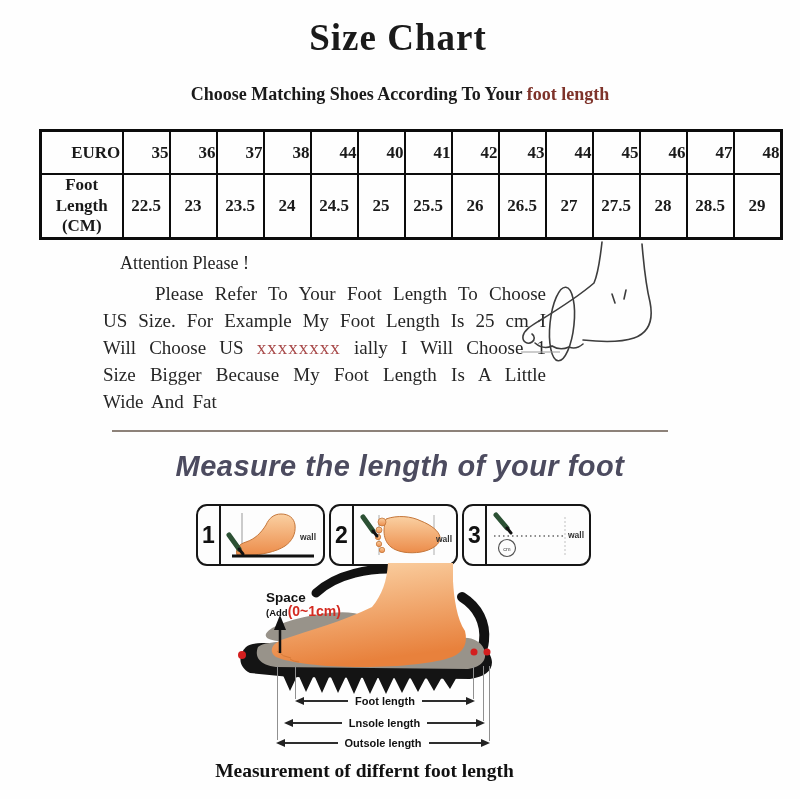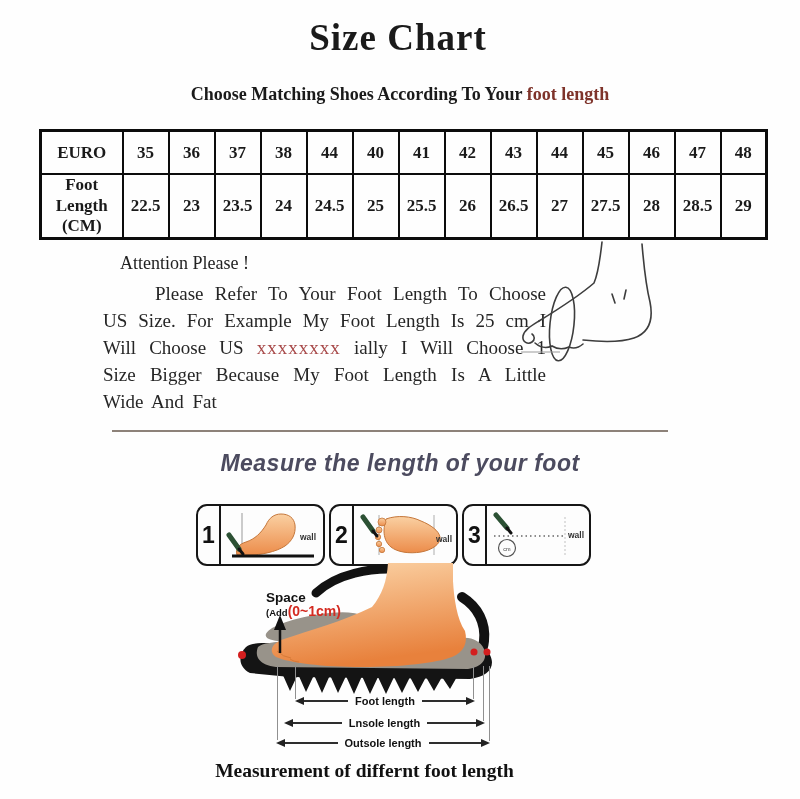--- a/index.html
+++ b/index.html
@@ -10,35 +10,35 @@
   .title{top:16px;left:0;width:796px;text-align:center;font-size:37px;font-weight:bold;letter-spacing:1px;}
   .subtitle{top:84px;left:0;width:800px;text-align:center;font-size:18px;font-weight:bold;}
   .subtitle .hl{color:#7e332a;}
 
   table.sizes{position:absolute;left:39px;top:129px;border-collapse:collapse;table-layout:fixed;
               border:3px solid #0c0c0c;}
   table.sizes td{border:2.5px solid #0c0c0c;text-align:center;vertical-align:middle;
                  font-weight:bold;font-size:17px;padding:0;}
   td.rowhead{font-size:15px;line-height:1.22;}
   td.rowhead .inner{width:66px;margin:0 auto;}
-  tr.r1 td{height:41px;}
+  tr.r1 td{height:41px;padding-left:28px;}
   tr.r2 td{height:58px;}
 
   .att-head{top:253px;left:120px;font-size:18px;color:#222;}
   .att-body{top:280px;left:103px;width:443px;font-size:19px;line-height:27px;text-align:justify;
             text-indent:52px;word-spacing:4px;color:#262626;}
   .att-body .xred{color:#a84a4a;letter-spacing:1px;}
 
   .choose-note{top:384px;left:538px;width:132px;text-align:center;font-size:17px;line-height:20px;color:#2e2e2e;}
 
   .divider{top:430px;left:112px;width:556px;height:2px;background:#8d8279;}
 
   .measure-head{top:450px;left:0;width:800px;text-align:center;
                 font-family:"Liberation Sans",sans-serif;font-style:italic;font-weight:bold;
-                font-size:23px;color:#4c4b5f;letter-spacing:0.5px;}
+                font-size:29px;color:#4c4b5f;letter-spacing:0.5px;}
 
   .panels{top:504px;left:196px;display:flex;gap:4px;}
   .panel{width:129px;height:62px;border:2.5px solid #161616;border-radius:11px;
          box-sizing:border-box;display:flex;align-items:stretch;background:#fdfdfd;overflow:hidden;}
   .pnum{width:21px;border-right:2px solid #161616;display:flex;align-items:center;justify-content:center;
         font-family:"Liberation Sans",sans-serif;font-weight:bold;font-size:23px;color:#111;}
   .pbody{flex:1;display:flex;align-items:center;justify-content:flex-end;}
 
   .space-block{top:591px;left:266px;font-family:"Liberation Sans",sans-serif;line-height:13px;white-space:nowrap;}
   .space-block .l1{font-weight:bold;font-size:13.5px;color:#111;}

